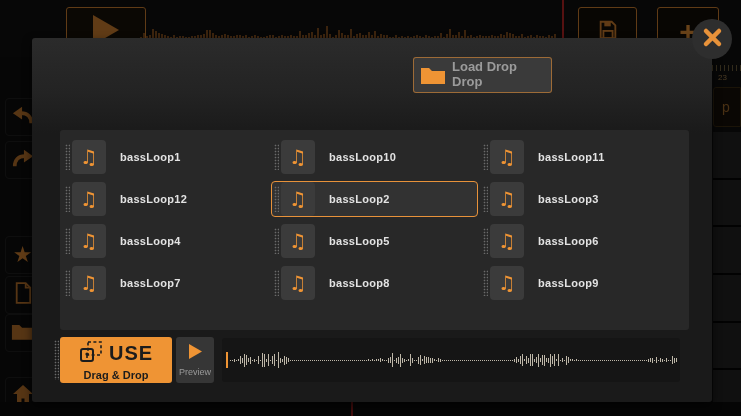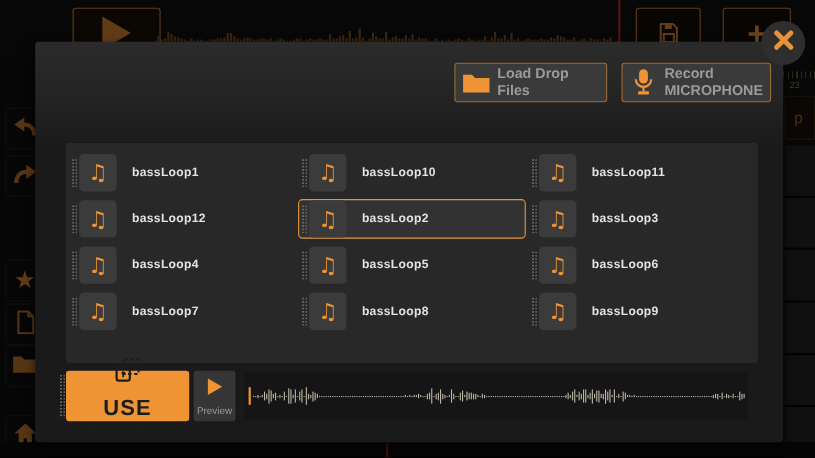--- a/index.html
+++ b/index.html
@@ -72,21 +72,21 @@
     background-image:radial-gradient(circle,#6a6a6a 0.7px,transparent 1.1px); background-size:3px 3px; }
   .tile { width:34px; height:34px; background:#3b3b3b; border-radius:4px;
     display:flex; align-items:center; justify-content:center; flex:none; }
   .note-glyph { color:#ef9434; font-size:20px; line-height:1; font-family:"DejaVu Sans", sans-serif; }
   .sound-label { margin-left:14px; font-size:11px; font-weight:bold; color:#e3e3e3; letter-spacing:0.3px; }
   
   .use-handle { position:absolute; left:22px; top:302px; width:5px; height:40px;
     background-image:radial-gradient(circle,#6a6a6a 0.7px,transparent 1.1px); background-size:3px 3px; }
   .use-btn { position:absolute; left:28px; top:299px; width:112px; height:46px; background:#ef9434;
     border-radius:3px; display:flex; flex-direction:column; align-items:center; justify-content:center; cursor:pointer; }
-  .use-row { display:flex; align-items:center; gap:6px;flex-direction:column; }
+  .use-row { display:flex; align-items:center; gap:6px; }
   .use-title { font-size:20px; font-weight:800; color:#1c1c1c; letter-spacing:1px; }
   .use-sub { font-size:11px; font-weight:bold; color:#1c1c1c; margin-top:1px; }
   .preview-btn { position:absolute; left:144px; top:299px; width:38px; height:46px; background:#363636;
     border-radius:3px; display:flex; flex-direction:column; align-items:center; justify-content:center; gap:3px; cursor:pointer; }
   .preview-label { font-size:9px; color:#9a9a9a; }
   .wave-panel { position:absolute; left:190px; top:300px; width:458px; height:44px; background:#151515;
     border-radius:3px; display:flex; align-items:center; overflow:hidden; }
   .wave-cursor { width:2px; height:16px; background:#ef9434; margin-left:4px; flex:none; }
   .preview-wave { flex:1; height:100%; display:flex; align-items:center; margin-left:2px; overflow:hidden; }
   .preview-wave i { display:block; width:1px; margin-right:1px; background:#beb7a8; flex:none; }
@@ -332,37 +332,24 @@
 
   <div class="modal">
 
     <div class="hdr-btn load-btn">
       <span class="hdr-icon">
         <svg width="26" height="20" viewBox="0 0 26 20">
             <path d="M1 3 H9 L12 6 H25 V19 H1 Z" fill="#ef9434"></path>
           </svg>
       </span>
       <span class="hdr-text">
-        <span>Load Drop</span><br><span>Files</span>
-      </span>
-    </div>
-
-    <div class="hdr-btn record-btn">
-      <span class="hdr-icon">
-        <svg width="20" height="26" viewBox="0 0 20 26">
-            <rect x="6" y="1" width="8" height="13" rx="4" fill="#ef9434"></rect>
-            <path d="M3 10 a7 7 0 0 0 14 0" stroke="#ef9434" stroke-width="2" fill="none"></path>
-            <line x1="10" y1="17" x2="10" y2="21" stroke="#ef9434" stroke-width="2"></line>
-            <rect x="5" y="21" width="10" height="3" rx="1" fill="#ef9434"></rect>
-          </svg>
-      </span>
-      <span class="hdr-text">
-        <span>Record</span><br><span>MICROPHONE</span>
-      </span>
-    </div>
+        <span>Load Drop</span><br><span>Drop</span>
+      </span>
+    </div>
+
 
 
     <div class="grid-box" id="sound-grid">
     <div class="sound-item">
       <div class="dots"></div>
       <div class="tile">
         <span class="note-glyph">♫</span>
       </div>
       <span class="sound-label">bassLoop1</span>
     </div>

